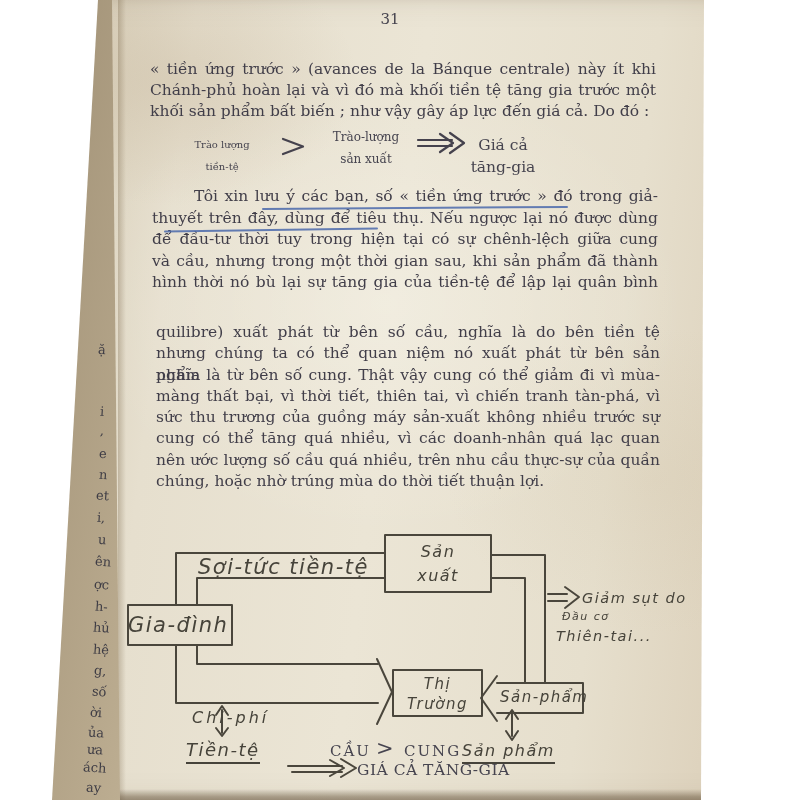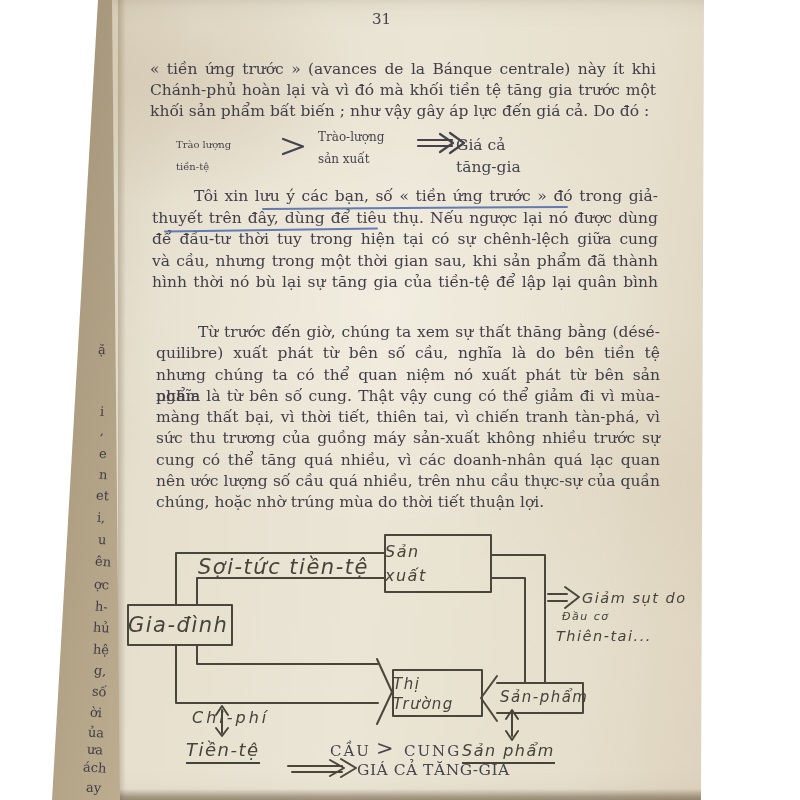--- a/index.html
+++ b/index.html
@@ -35,21 +35,21 @@
   .hand{position:absolute;font-family:"DejaVu Sans","Liberation Sans",sans-serif;
         font-style:italic;color:#46433a;letter-spacing:1.5px;white-space:nowrap;}
   .typed{position:absolute;color:#46444f;white-space:nowrap;}
 
   .pen{position:absolute;height:2px;background:#4a68ac;opacity:.85;border-radius:2px;}
 
   svg.overlay{position:absolute;left:0;top:0;}
   .dline{stroke:#4a463c;stroke-width:2;fill:none;stroke-linecap:round;stroke-linejoin:round;}
   .pline{stroke:#45424d;stroke-width:2.2;fill:none;stroke-linecap:round;stroke-linejoin:round;}
 
-  .ctr{text-align:left;}
+  .ctr{text-align:center;}
 </style>
 </head>
 <body>
 
 <div id="photo">
 
   <div id="facing-edge">
     <span class="frag" style="left:98px;top:343px">ặ</span>
     <span class="frag" style="left:100px;top:405px">i</span>
     <span class="frag" style="left:100px;top:424px">,</span>
@@ -101,21 +101,20 @@
       <div class="tline just">thuyết trên đây, dùng để tiêu thụ. Nếu ngược lại nó được  dùng</div>
       <div class="tline just">để đầu-tư thời tuy trong hiện tại có sự chênh-lệch  giữa  cung</div>
       <div class="tline just">và cầu, nhưng trong một thời gian sau, khi sản phẩm đã  thành</div>
       <div class="tline just">hình thời nó bù lại sự tăng gia của tiền-tệ để lập lại  quân  bình</div>
     </div>
 
     <div class="pen" style="left:262px;top:207px;width:306px;transform:rotate(-0.4deg);"></div>
     <div class="pen" style="left:164px;top:229px;width:214px;transform:rotate(-0.8deg);"></div>
 
     <div class="para" style="left:156px;top:322px;width:504px;--lh:21.3px;line-height:21.3px;">
-      <div class="tline just indent">Từ trước đến giờ, chúng ta xem sự thất thăng bằng (désé-</div>
       <div class="tline just">quilibre) xuất phát từ  bên  số  cầu,  nghĩa  là  do  bên  tiền tệ</div>
       <div class="tline just">nhưng chúng ta có thể quan niệm nó xuất phát từ bên sản phẩm</div>
       <div class="tline just">nghĩa là từ bên số cung. Thật vậy cung có thể giảm đi  vì  mùa-</div>
       <div class="tline just">màng thất bại, vì thời tiết, thiên tai, vì chiến tranh tàn-phá, vì</div>
       <div class="tline just">sức thu trương của guồng máy sản-xuất không nhiều trước  sự</div>
       <div class="tline just">cung có thể tăng quá  nhiều,  vì  các  doanh-nhân  quá  lạc  quan</div>
       <div class="tline just">nên ước lượng số cầu quá nhiều, trên nhu cầu thực-sự của quần</div>
       <div class="tline">chúng, hoặc nhờ trúng mùa do  thời tiết thuận lợi.</div>
     </div>
 

